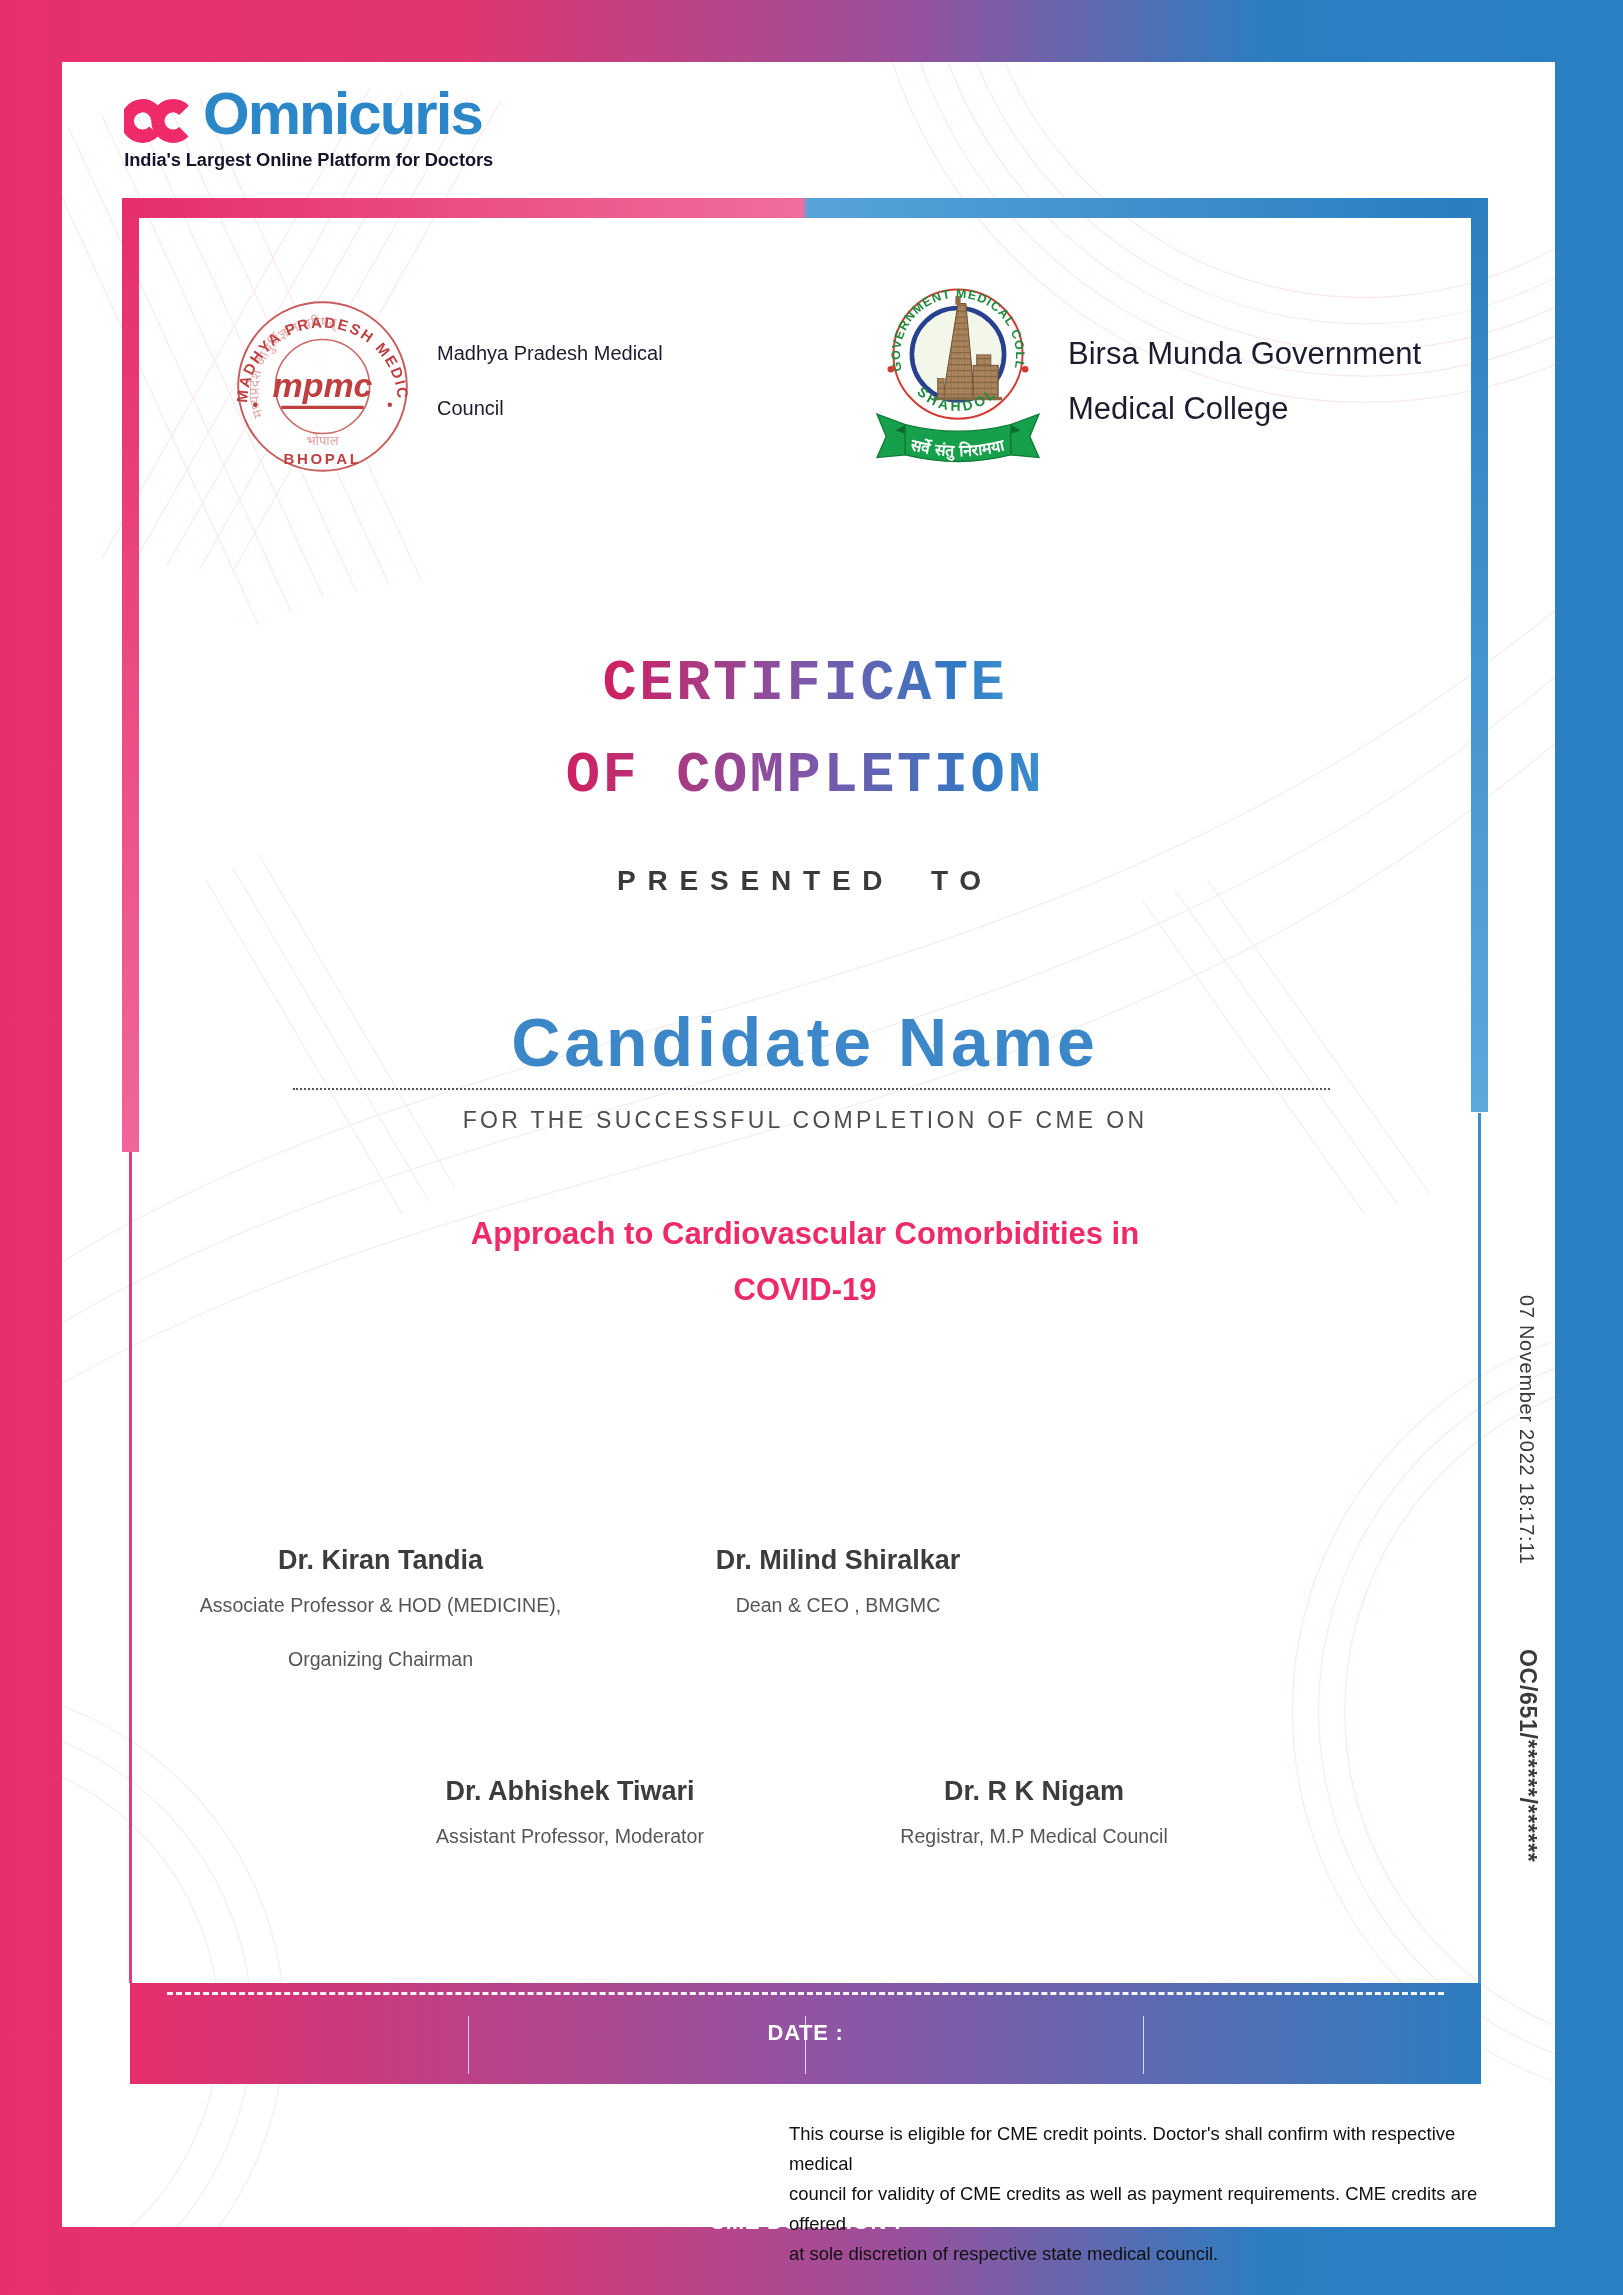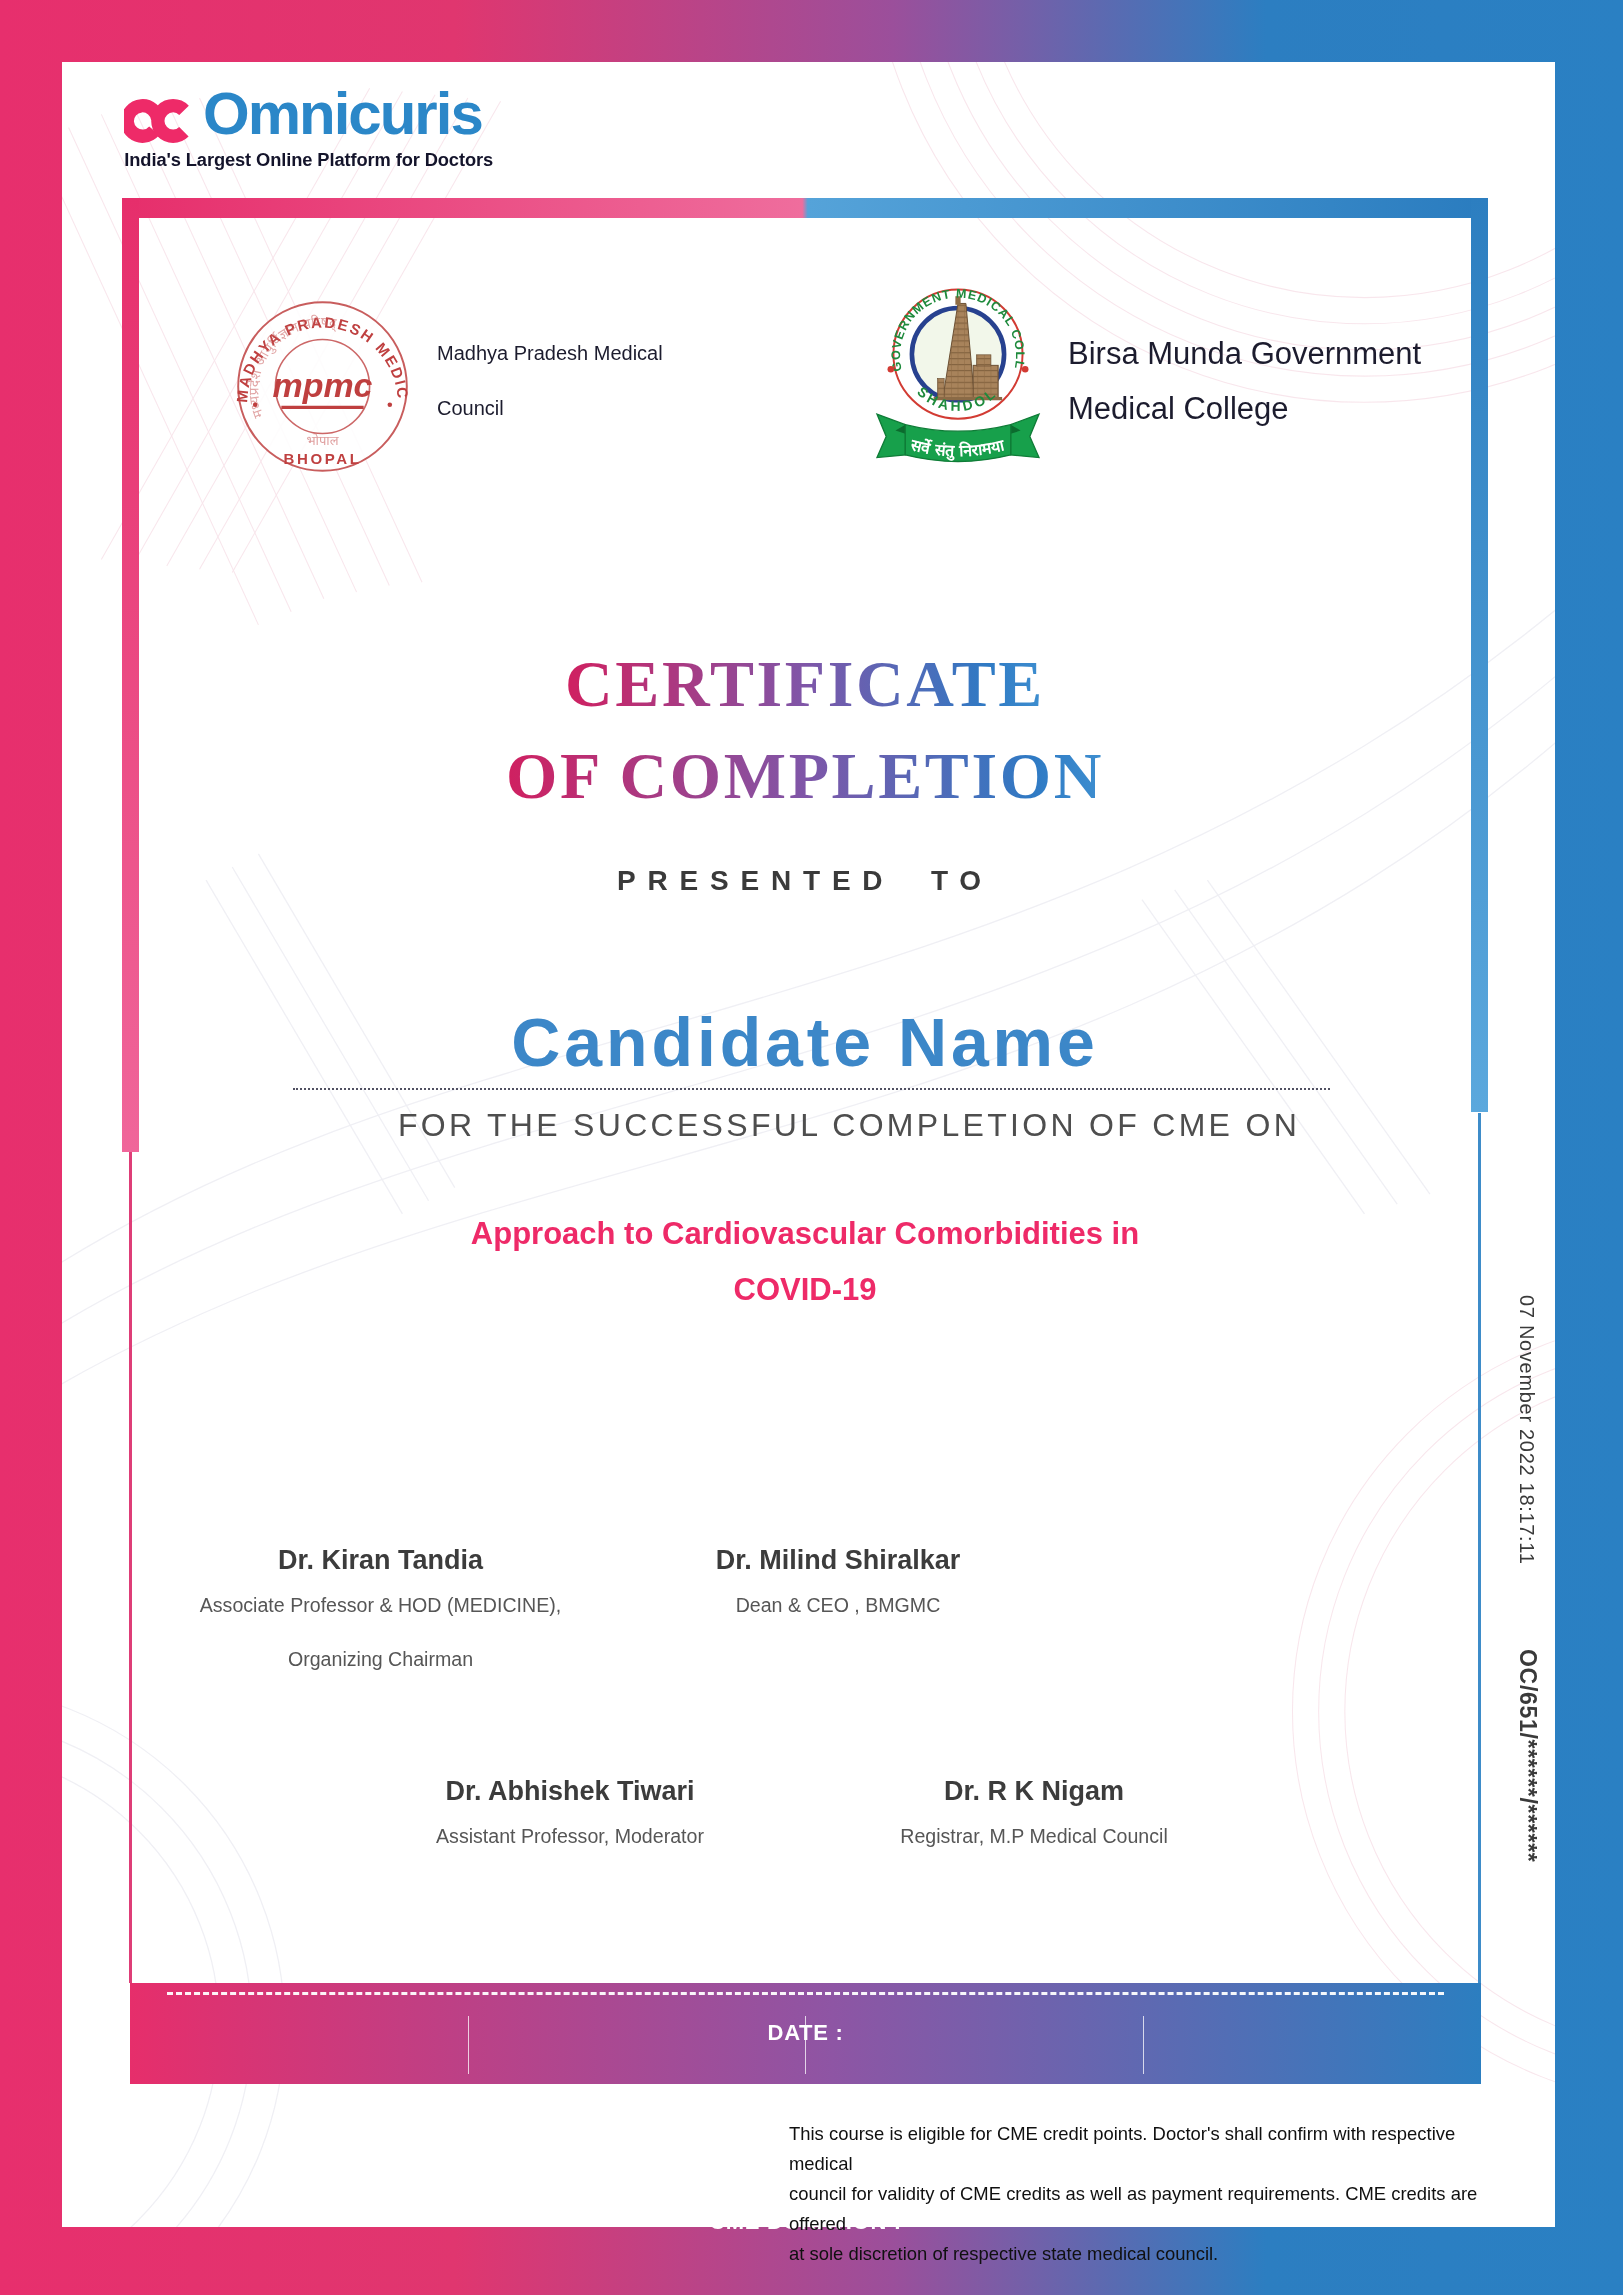--- a/index.html
+++ b/index.html
@@ -34,30 +34,30 @@
   #issuer1-name{position:absolute; left:437px; top:326px; font-size:20px; font-weight:500;
     color:#1C1C2E; line-height:55px; white-space:nowrap;}
   #seal-gmc{position:absolute; left:869px; top:285px;}
   #issuer2-name{position:absolute; left:1068px; top:326px; font-size:31px; font-weight:500;
     color:#1C1C2E; line-height:55px; white-space:nowrap;}
   .hindi{font-family:"DejaVu Sans",sans-serif;}
 
   
   .centerband{position:absolute; left:122px; width:1366px; text-align:center;}
   #title{top:638px;}
-  .title-line{display:inline-block; font-family:Liberation Serif, serif; font-weight:700;
-    font-size:66px; line-height:92px; letter-spacing:2.6px; white-space:nowrap;
+  .title-line{display:inline-block; font-family:Liberation Mono, monospace; font-weight:700;
+    font-size:57px; line-height:92px; letter-spacing:2.6px; white-space:nowrap;
     background:linear-gradient(90deg,#D02060 0%,#7F56A8 50%,#2F7AC4 88%,#3E8FD0 100%);
     -webkit-background-clip:text; background-clip:text; color:transparent;text-align:right;}
   #presented{top:865px; font-size:28px; font-weight:700; letter-spacing:11.8px;
     word-spacing:17px; color:#3A3A3A;}
   #candidate{top:1003px; font-size:68px; font-weight:600; letter-spacing:3.9px; color:#3C87C8;}
   #dotline{position:absolute; left:293px; top:1088px; width:1037px; height:0;
     border-top:2.6px dotted #3F3F52; opacity:.9;}
-  #subtitle{top:1107px; font-size:32px; font-weight:500; letter-spacing:3.3px; color:#4E4E4E;padding-left:44px;}
+  #subtitle{top:1107px; font-size:23px; font-weight:500; letter-spacing:3.3px; color:#4E4E4E;}
   #course{top:1206px; font-size:31px; font-weight:700; color:#EE2A68; line-height:56px;}
 
   
   .sig{position:absolute; text-align:center;}
   .sig-name{font-size:27px; font-weight:700; color:#3C3C3C; margin-bottom:15.7px; white-space:nowrap;}
   .sig-role{font-size:19.6px; color:#565656; line-height:26px; white-space:nowrap;}
   .sig-role + .sig-role{margin-top:28px;}
   #sig1{left:171px;  top:1545px; width:419px;}
   #sig2{left:648px;  top:1545px; width:380px;}
   #sig3{left:1067px; top:1545px; width:458px;}

